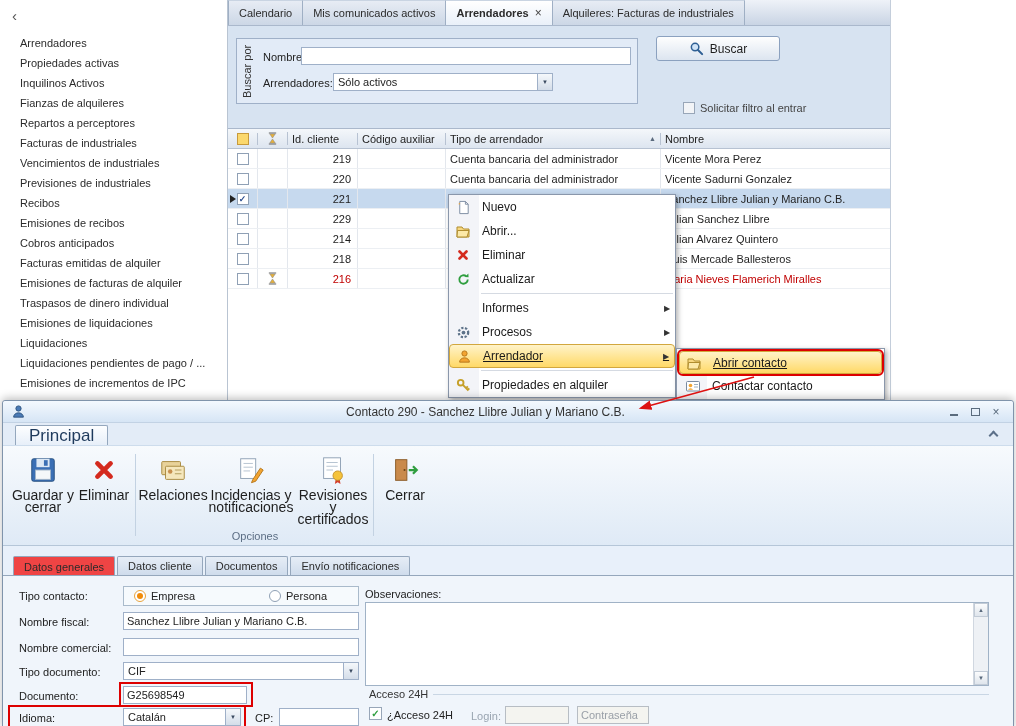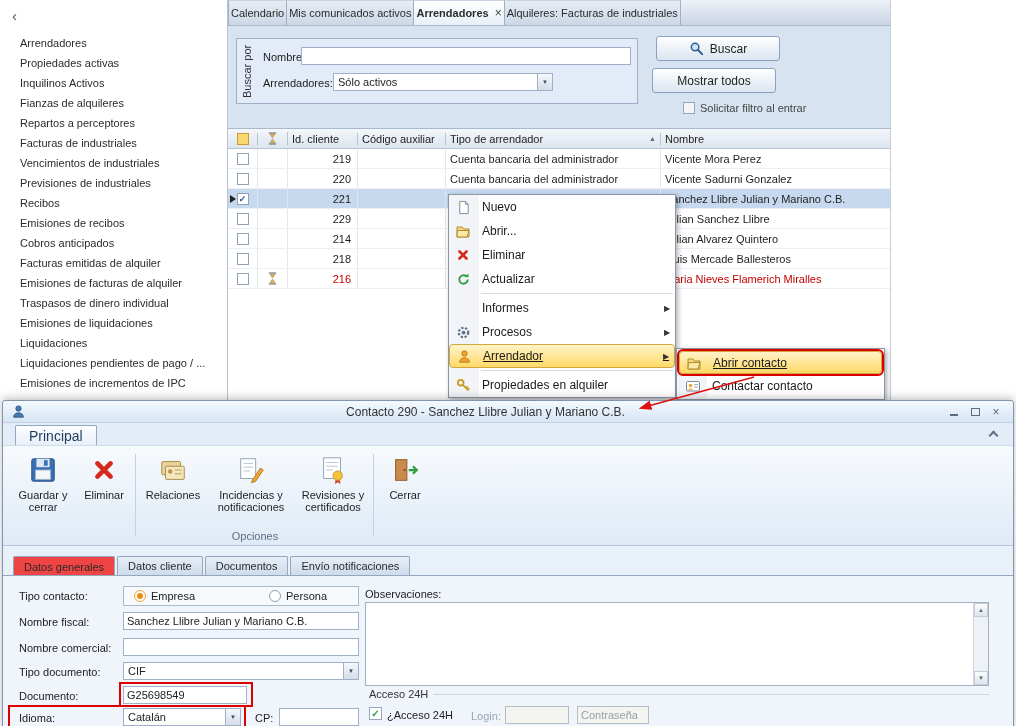--- a/index.html
+++ b/index.html
@@ -9,21 +9,21 @@
   
   .sidebar { position:absolute; left:0; top:0; width:228px; height:726px; background:#fff; border-right:1px solid #b9c4d2; }
   .sidebar-header { height:30px; display:flex; align-items:center; padding:0 14px 0 12px; }
   .sidebar-title { flex:1; font-size:15px; font-weight:bold; color:#1b1b1b; }
   .sidebar-collapse { color:#555; font-size:15px; cursor:pointer; }
   .side-items { position:absolute; left:0; top:33px; right:1px; }
   .side-item { height:20px; line-height:20px; padding-left:20px; font-size:11px; color:#2b2b2b; white-space:nowrap; overflow:hidden; cursor:pointer; }
 
   
   .tabstrip { position:absolute; left:228px; top:0; width:662px; height:26px; background:linear-gradient(#eef2f8,#c9d4e4); border-bottom:1px solid #aab8cc; display:flex; align-items:flex-end; }
-  .tab { height:25px; padding:0 2px; font-size:11px; color:#2b2b2b; background:linear-gradient(#e7ecf4,#ccd7e6); border-right:1px solid #9fafc4; border-top:1px solid #c9d4e2; display:flex; align-items:center; gap:6px; cursor:pointer; }
+  .tab { height:25px; padding:0 10px; font-size:11px; color:#2b2b2b; background:linear-gradient(#e7ecf4,#ccd7e6); border-right:1px solid #9fafc4; border-top:1px solid #c9d4e2; display:flex; align-items:center; gap:6px; cursor:pointer; }
   .tab:first-child { border-left:1px solid #9fafc4; }
   .tab.active { background:linear-gradient(#ffffff,#e9f0f9); font-weight:bold; }
   .tab-close { font-size:12px; color:#444; font-weight:normal; }
   .right-gutter { position:absolute; left:890px; top:0; width:126px; height:400px; background:#fff; border-left:1px solid #c4cedb; }
 
   
   .content { position:absolute; left:228px; top:26px; width:662px; height:374px; background:#d7e3f1; }
   .search-group { position:absolute; left:8px; top:12px; width:402px; height:66px; background:#e2ebf7; border:1px solid #9fb0c8; }
   .vlabel { position:absolute; left:1px; top:0; height:100%; width:17px; writing-mode:vertical-rl; transform:rotate(180deg); display:flex; align-items:center; justify-content:center; font-size:11px; color:#333; }
   .sg-label { position:absolute; font-size:11px; color:#222; }
@@ -71,25 +71,25 @@
   
   .dialog { position:absolute; left:2px; top:400px; width:1012px; height:330px; background:#e8f0fa; border:1px solid #8094ab; border-radius:3px 3px 0 0; box-shadow:0 -2px 8px rgba(0,0,0,.25); z-index:20; }
   .dlg-title { height:22px; display:flex; align-items:center; background:linear-gradient(#f4f9fe,#d6e5f5); border-bottom:1px solid #c2d2e4; border-radius:3px 3px 0 0; padding:0 8px; gap:6px; }
   .dlg-title .t { flex:1; text-align:center; font-size:12px; color:#333; white-space:nowrap; overflow:hidden; }
   .win-btns { display:flex; gap:3px; }
   .win-btn { width:18px; height:15px; display:flex; align-items:center; justify-content:center; color:#5a6b7d; cursor:pointer; font-size:12px; }
   .ic-min { width:8px; height:2px; background:#5a6b7d; margin-top:7px; }
   .ic-max { width:9px; height:8px; border:1.5px solid #5a6b7d; }
 
   .rtab-row { height:22px; position:relative; padding-left:12px; display:flex; align-items:flex-end; background:#e3ecf7; }
-  .rtab { height:20px; padding:0 13px; background:linear-gradient(#fdfeff,#e7eff9); border:1px solid #94a7bd; border-bottom:none; border-radius:2px 2px 0 0; font-size:14px; color:#1e3a5c; display:flex; align-items:center; cursor:pointer; }
+  .rtab { height:20px; padding:0 13px; background:linear-gradient(#fdfeff,#e7eff9); border:1px solid #94a7bd; border-bottom:none; border-radius:2px 2px 0 0; font-size:17px; color:#1e3a5c; display:flex; align-items:center; cursor:pointer; }
   .rib-chevron { position:absolute; right:16px; top:9px; width:7px; height:7px; border-top:2px solid #5c7089; border-left:2px solid #5c7089; transform:rotate(45deg); cursor:pointer; }
 
   .ribbon { position:relative; height:101px; background:linear-gradient(#f7fafd,#dfeaf6); border-top:1px solid #cddcec; border-bottom:1px solid #b5c6d8; }
-  .rb { position:absolute; top:3px; height:78px; display:flex; flex-direction:column; align-items:center; padding-top:3px; border-radius:3px; font-size:11px; color:#1e1e1e; text-align:center; cursor:pointer; }
+  .rb { position:absolute; top:3px; height:78px; display:flex; flex-direction:column; align-items:center; padding-top:3px; border-radius:3px; font-size:14px; color:#1e1e1e; text-align:center; cursor:pointer; }
   .ric { height:36px; display:flex; align-items:center; justify-content:center; }
   .rlabel { line-height:12px; margin-top:1px; }
   #rb-guardar{left:8px;width:64px;} #rb-eliminar{left:74px;width:54px;}
   #rb-relaciones{left:138px;width:64px;} #rb-incidencias{left:204px;width:88px;}
   #rb-revisiones{left:294px;width:72px;} #rb-cerrar{left:376px;width:52px;}
   .rsep { position:absolute; top:8px; height:82px; width:1px; background:#c3d2e2; }
   #rsep1{left:132px;} #rsep2{left:370px;}
   .rgroup-label { position:absolute; left:138px; width:228px; top:84px; text-align:center; font-size:11px; color:#5c6e84; }
 
   .ftabs { position:absolute; left:10px; top:155px; display:flex; }
@@ -199,23 +199,20 @@
 
     <div class="btn" id="btn-buscar">
       <span style="display:flex">
         <svg width="15" height="15" viewBox="0 0 16 16">
             <circle cx="6.5" cy="6.5" r="4" fill="#cfe3f7" stroke="#2e5f94" stroke-width="1.6"></circle>
             <line x1="9.6" y1="9.6" x2="14" y2="14" stroke="#2e5f94" stroke-width="2.2" stroke-linecap="round"></line>
           </svg>
       </span>
       <span>Buscar</span>
     </div>
-    <div class="btn" id="btn-mostrar">
-      <span>Mostrar todos</span>
-    </div>
     <div class="check-row">
       <span class="chk"></span>
       <span>Solicitar filtro al entrar</span>
     </div>
 
     <div class="grid">
       <div class="ghead">
         <span class="c w0">
             <span class="gcb hdr"></span>
           </span>

